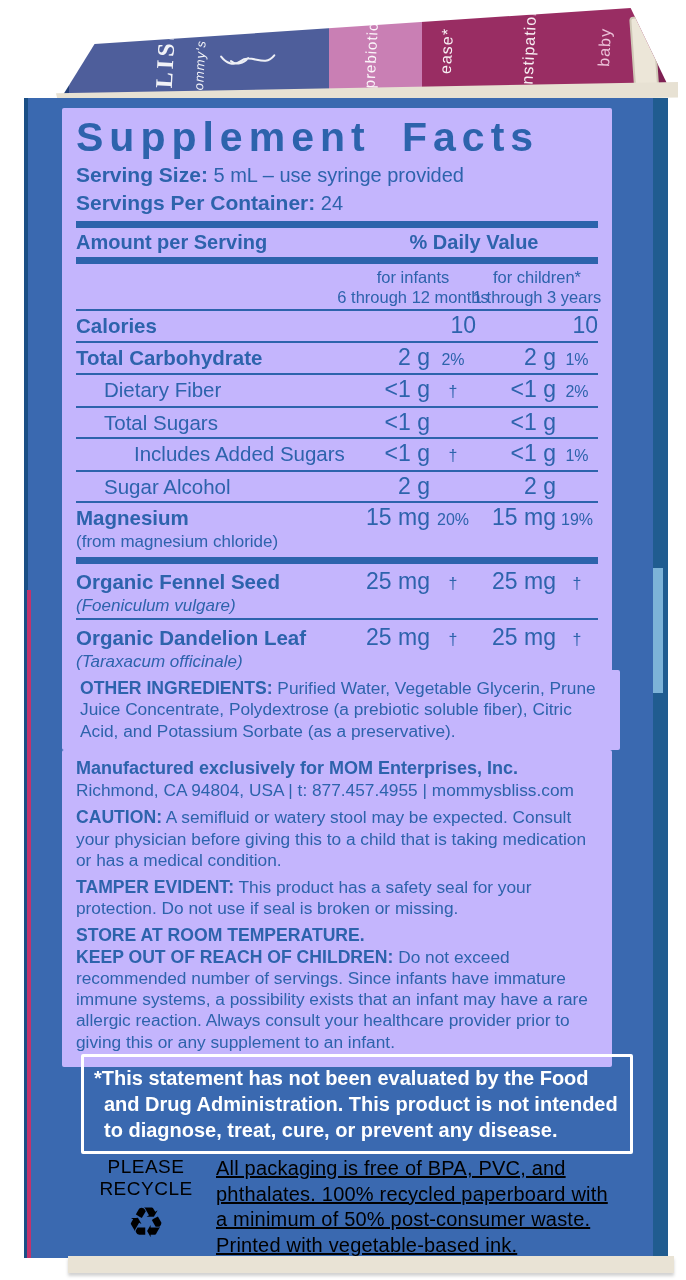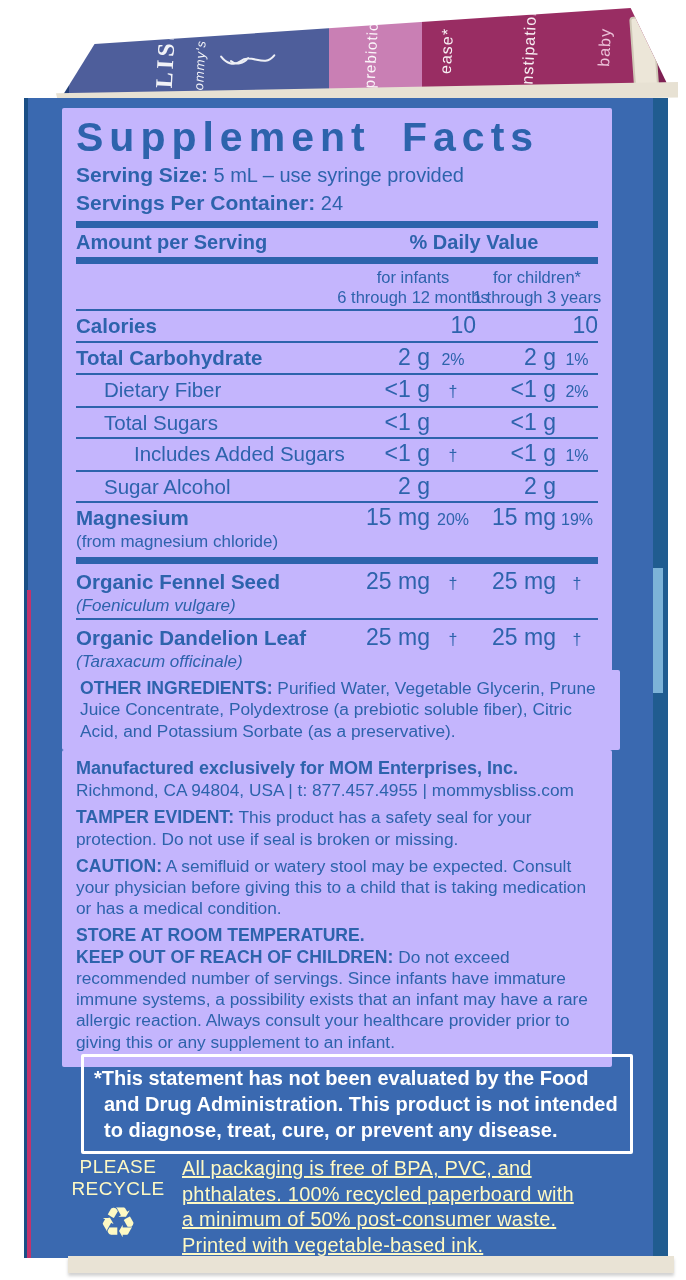--- a/index.html
+++ b/index.html
@@ -76,22 +76,22 @@
   .ptext{font-size:17.3px;line-height:1.22;}
   .ptext b{font-size:17.6px;}
   .p3 .para{margin:0 0 6px 0;}
   .mfr1{font-size:18px;font-weight:bold;line-height:1.2;}
   .mfr2{font-size:17.3px;line-height:1.25;}
 
   .fda{position:absolute;left:57px;top:956px;width:516px;border:3px solid #ffffff;border-radius:2px;
        color:#ffffff;font-size:20px;font-weight:600;line-height:1.3;padding:8px 10px 8px 20px;
        text-indent:-10px;white-space:pre-line;}
 
-  .recycle{position:absolute;left:44px;top:1058px;width:520px;display:grid;
-           grid-template-columns:100px 1fr;color:#fef9c3;column-gap:14px;}
+  .recycle{position:absolute;left:72px;top:1058px;width:520px;display:grid;
+           grid-template-columns:100px 1fr;color:#000000;column-gap:20px;}
   .rec-left{text-align:center;}
   .rec-label{font-size:19px;line-height:1.15;letter-spacing:.5px;}
   .rec-icon{font-size:42px;line-height:1.1;}
   .rec-text{font-size:20px;line-height:1.28;white-space:pre-line;letter-spacing:.2px;text-decoration:underline;}
 </style>
 </head>
 <body>
 
 <div class="stage">
 
@@ -238,24 +238,24 @@
     <div class="panel p2">
       <div class="ptext">
         <b>OTHER INGREDIENTS:</b><span> Purified Water, Vegetable Glycerin, Prune Juice Concentrate, Polydextrose (a prebiotic soluble fiber), Citric Acid, and Potassium Sorbate (as a preservative).</span>
       </div>
     </div>
 
     <div class="panel p3">
       <div class="mfr1">Manufactured exclusively for MOM Enterprises, Inc.</div>
       <div class="mfr2 para">Richmond, CA 94804, USA   |   t: 877.457.4955   |   mommysbliss.com</div>
       <div class="ptext para">
+        <b>CAUTION:</b><span> A semifluid or watery stool may be expected. Consult your physician before giving this to a child that is taking medication or has a medical condition.</span>
+      </div>
+      <div class="ptext para">
         <b>TAMPER EVIDENT:</b><span> This product has a safety seal for your protection. Do not use if seal is broken or missing.</span>
-      </div>
-      <div class="ptext para">
-        <b>CAUTION:</b><span> A semifluid or watery stool may be expected. Consult your physician before giving this to a child that is taking medication or has a medical condition.</span>
       </div>
       <div class="ptext">
         <b>STORE AT ROOM TEMPERATURE.</b>
       </div>
       <div class="ptext para">
         <b>KEEP OUT OF REACH OF CHILDREN:</b><span>  Do not exceed recommended number of servings. Since infants have immature immune systems, a possibility exists that an infant may have a rare allergic reaction. Always consult your healthcare provider prior to giving this or any supplement to an infant.</span>
       </div>
     </div>
 
     <div class="fda">*This statement has not been evaluated by the Food

